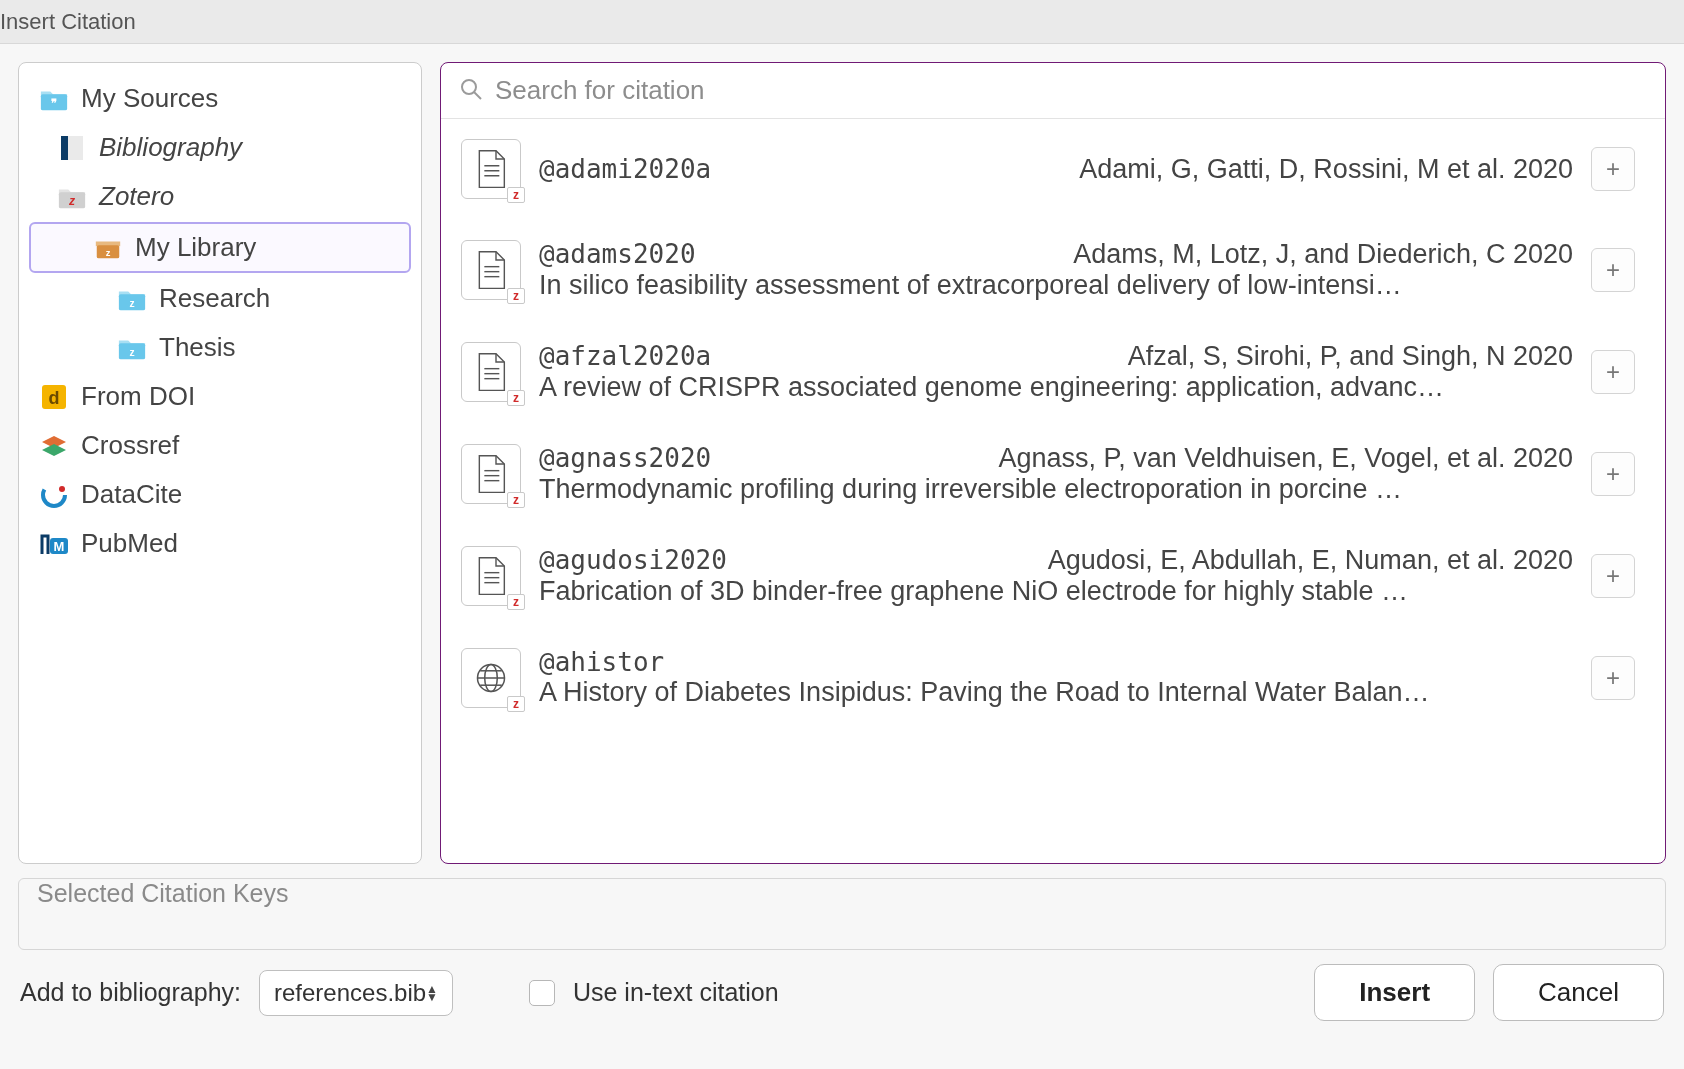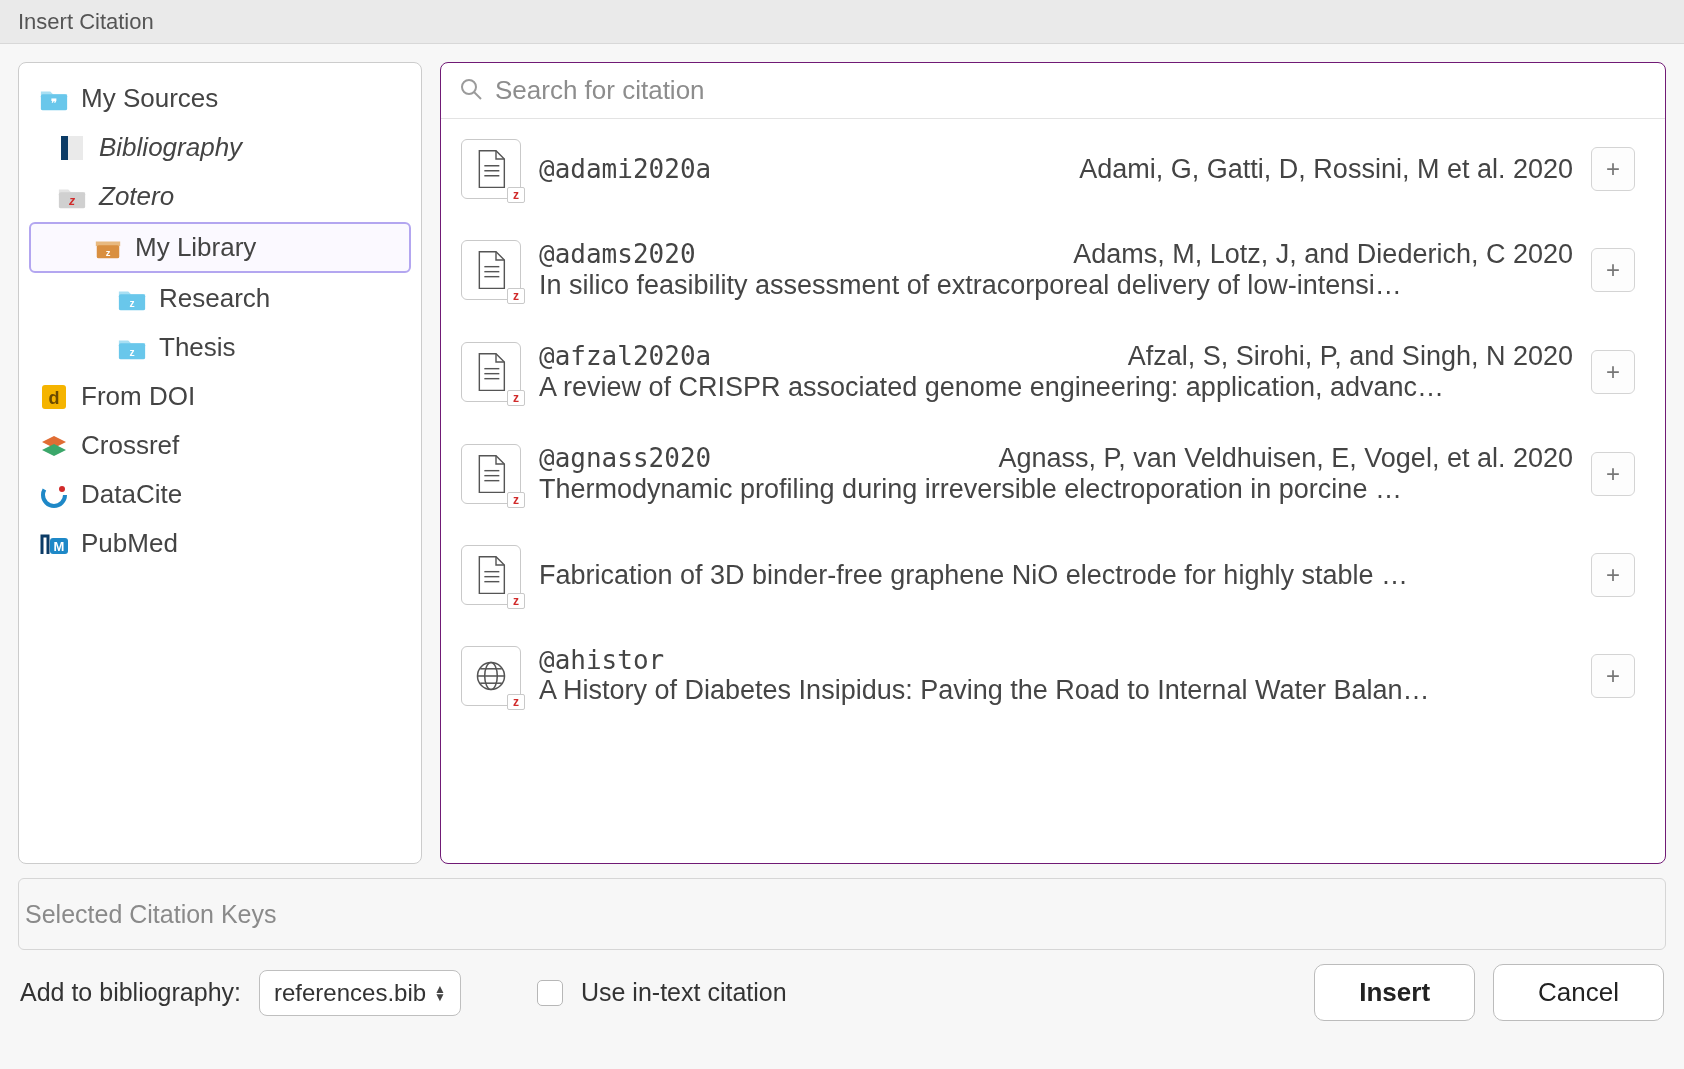--- a/index.html
+++ b/index.html
@@ -8,21 +8,21 @@
       background: #f7f7f7;
       width: 1684px;
       height: 1069px;
       overflow: hidden;
       color: #333;
     }
     .titlebar {
       height: 44px;
       display: flex;
       align-items: center;
-      padding: 0 18px;
+      padding: 0 0;
       font-size: 22px;
       color: #555;
       background: #eaeaea;
       border-bottom: 1px solid #d8d8d8;
     }
     .content-row {
       display: flex;
       padding: 18px 18px 10px 18px;
       gap: 18px;
       height: 830px;
@@ -150,41 +150,40 @@
       align-items: center; justify-content: center;
       flex-shrink: 0;
       cursor: pointer;
     }
     .selected-keys {
       margin: 4px 18px 0 18px;
       border: 1px solid #d6d6d6;
       border-radius: 6px;
       height: 72px;
       display: flex;
-      align-items: center;
-      padding: 0 6px;
+      align-items: flex-start;
+      padding: 0 18px;
       font-size: 25px;
       color: #8a8a8a;
     }
     .footer {
       display: flex;
       align-items: center;
       padding: 14px 20px 0 20px;
       gap: 18px;
       font-size: 25px;
       color: #333;
     }
     .dropdown {
       border: 1px solid #bfbfbf;
       border-radius: 8px;
       padding: 8px 14px;
       font-size: 24px;
       display: flex;
       align-items: center;
-      gap: 8px;
       background: #fff;
       cursor: pointer;
     }
     .dropdown .chev {
       display: flex; flex-direction: column; line-height: 8px; font-size: 12px; color: #444;
     }
     .checkbox {
       width: 26px; height: 26px;
       border: 1.5px solid #b7b7b7;
       border-radius: 5px;
@@ -432,20 +431,24 @@
           <svg viewBox="0 0 40 48">
               <path d="M6 2 h20 l10 10 v34 H6 z"></path>
               <path d="M26 2 v10 h10"></path>
               <line x1="12" y1="20" x2="30" y2="20"></line>
               <line x1="12" y1="26" x2="30" y2="26"></line>
               <line x1="12" y1="32" x2="30" y2="32"></line>
             </svg>
           <div class="doc-badge">z</div>
         </div>
         <div class="result-text">
+          <div class="line1">
+            <span class="citekey">@agudosi2020</span>
+            <span class="authors">Agudosi, E, Abdullah, E, Numan, et al. 2020</span>
+          </div>
           <div class="line2">Fabrication of 3D binder-free graphene NiO electrode for highly stable …</div>
         </div>
         <div class="add-btn">+</div>
       </div>
 
       <div class="result-row">
         <div class="doc-icon-wrap">
           <svg viewBox="0 0 40 40">
               <circle cx="20" cy="20" r="15"></circle>
               <ellipse cx="20" cy="20" rx="7" ry="15"></ellipse>

